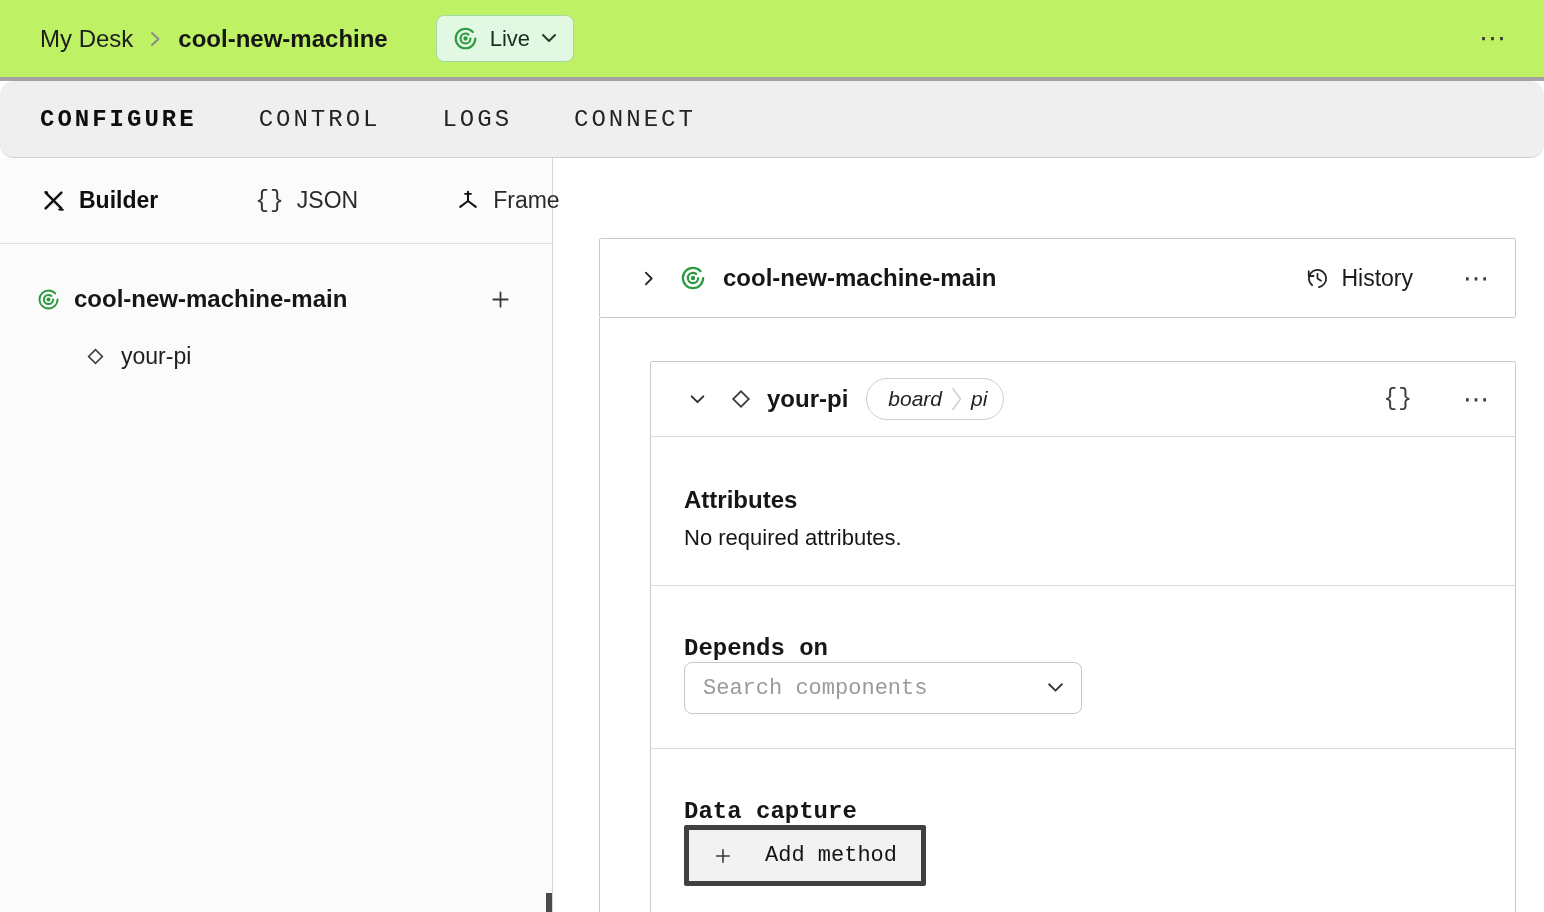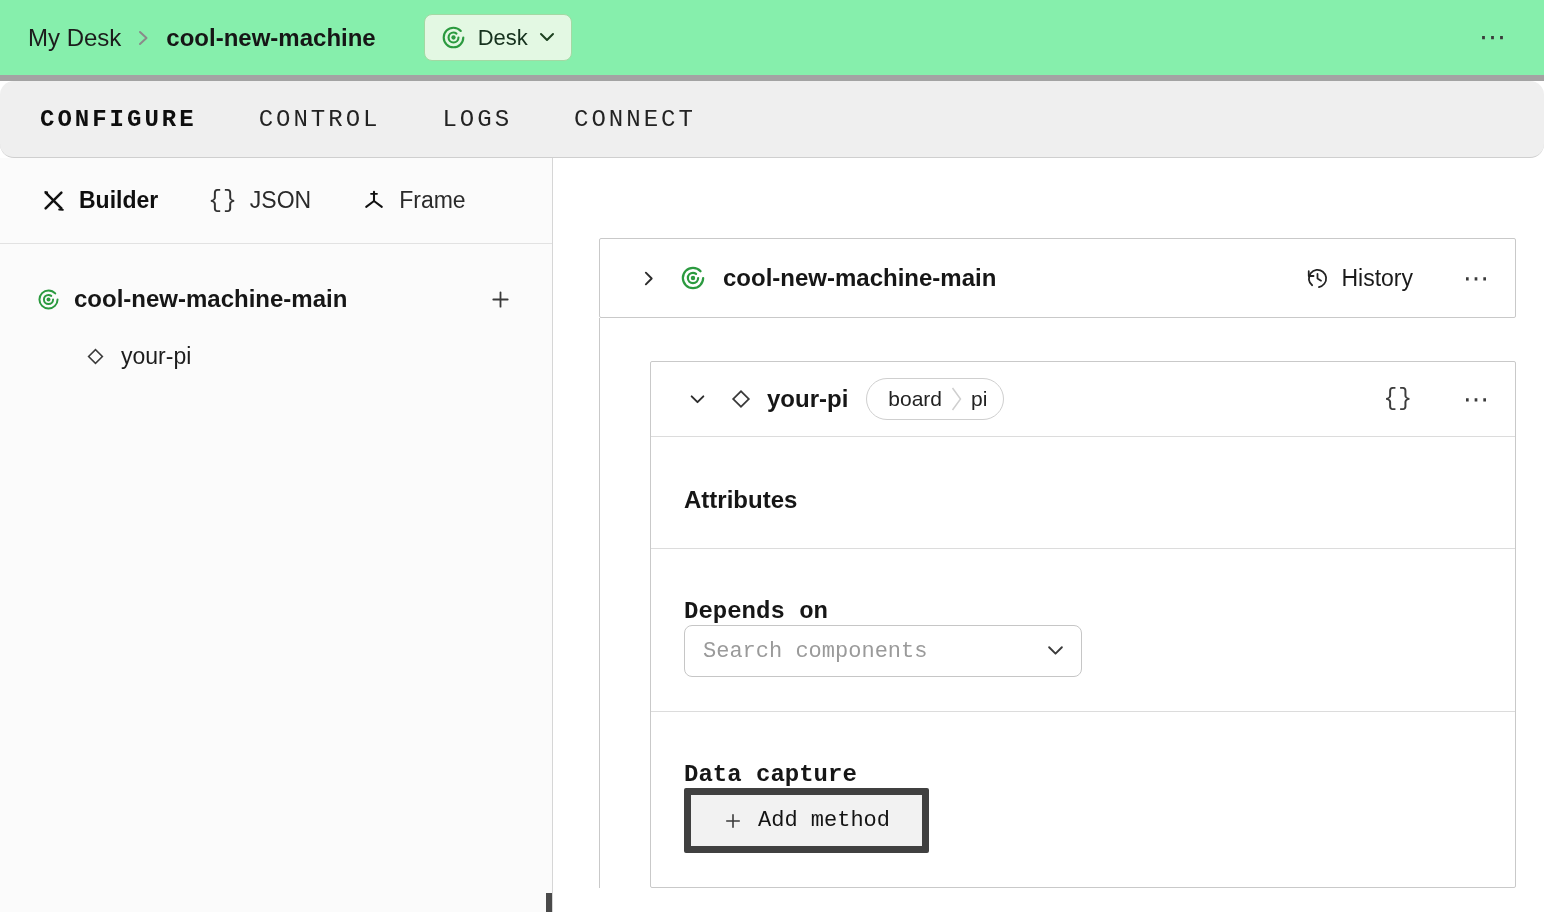--- a/index.html
+++ b/index.html
@@ -2,41 +2,41 @@
 <html><head>
 <meta charset="utf-8">
 <style>
   * { margin:0; padding:0; box-sizing:border-box; }
   html,body { width:1544px; height:912px; }
   body { font-family:"Liberation Sans", sans-serif; color:#161616; background:#fff; overflow:hidden; }
   svg { display:block; }
   button { font:inherit; color:inherit; background:none; border:none; padding:0; cursor:pointer; }
 
   
-  .header { height:81px; display:flex; align-items:center; padding:0 38px 0 28px; background:#86efac; border-bottom:6px solid #a3a3a3; }
+  .header { height:81px; display:flex; align-items:center; padding:0 38px 0 40px; background:#bef264; border-bottom:4px solid #a3a3a3; }
   .crumb { display:flex; align-items:center; gap:16px; font-size:24px; }
   .crumb-parent { color:#1c1c1c; cursor:pointer; }
   .crumb-current { font-weight:700; }
   .live-badge { margin-left:48px; display:flex; align-items:center; gap:11px; background:#e3f8e3; border:1.5px solid #a3d9a3; border-radius:8px; padding:9px 16px 9px 15px; font-size:22px; color:#15311d; }
   .spacer { flex:1; }
   .save-btn { display:flex; align-items:center; gap:15px; background:#f1f1f1; border:1px solid #e6e6e6; border-radius:4px; padding:12px 22px; font-size:22px; }
   .save-shortcut { color:#3c3c3c; }
   .more-btn { font-size:27px; color:#3a3a3a; margin-left:34px; line-height:1; }
 
   
   .tabbar { height:77px; background:#efefef; border-bottom:1px solid #cfcfcf; display:flex; align-items:center; padding:0 40px;border-radius:14px; }
   .tab { font-family:"Liberation Mono", monospace; font-size:24px; letter-spacing:3px; color:#232323; margin-right:62px; }
   .tab.active { font-weight:700; color:#0e0e0e; }
 
   
   .body-wrap { display:flex; height:754px; }
 
   
   .sidebar { width:553px; min-width:553px; background:#fbfbfb; border-right:1px solid #d6d6d6; position:relative; }
-  .modes { height:86px; border-bottom:1px solid #e2e2e2; display:flex; align-items:center; padding:0 40px; }
+  .modes { height:86px; border-bottom:1px solid #e2e2e2; display:flex; align-items:center; padding:0 40px;gap:47px; }
   .mode { display:flex; align-items:center; gap:12px; margin-right:50px; font-size:23px; color:#2a2a2a; cursor:pointer; }
   .mode.active { font-weight:700; color:#0f0f0f; }
   .mode-braces { font-family:"Liberation Mono", monospace; font-size:23px; color:#333; letter-spacing:1px; }
   .tree { padding-top:26px; }
   .tree-root { height:58px; display:flex; align-items:center; padding:0 40px 0 36px; cursor:pointer; }
   .tree-root-label { font-size:24px; font-weight:700; margin-left:13px; }
   .tree-add { margin-left:auto; }
   .tree-child { height:56px; display:flex; align-items:center; padding-left:84px; cursor:pointer; }
   .tree-child-label { font-size:23px; margin-left:14px; color:#1d1d1d; }
   .scroll-thumb { position:absolute; right:0; bottom:0; width:6px; height:19px; background:#4a4a4a; }
@@ -47,33 +47,33 @@
   .machine-title { font-size:24px; font-weight:700; margin-left:16px; }
   .machine-icon { margin-left:22px; }
   .history-btn { display:flex; align-items:center; gap:11px; font-size:23px; color:#1a1a1a; margin-left:auto; }
   .card-more { font-size:26px; color:#3a3a3a; margin-left:50px; line-height:1; }
 
   .nest { border-left:1px solid #c9c9c9; padding:43px 0 0 50px; }
   .comp-card { border:1px solid #c9c9c9; border-radius:2px; background:#fff; }
   .comp-head { height:75px; display:flex; align-items:center; padding:0 26px 0 38px; border-bottom:1px solid #dcdcdc; }
   .comp-name { font-size:24px; font-weight:700; margin-left:13px; }
   .comp-diamond { margin-left:22px; }
-  .type-pill { display:flex; align-items:center; margin-left:18px; border:1px solid #cfcfcf; border-radius:22px; height:42px; padding:0 16px 0 21px; font-size:21px; color:#222; }
+  .type-pill { display:flex; align-items:center; margin-left:18px; border:1px solid #cfcfcf; border-radius:22px; height:42px; padding:0 16px 0 21px; font-size:21px; color:#222;font-style:italic; }
   .pill-sep { margin:0 8px; }
   .comp-braces { margin-left:auto; font-family:"Liberation Mono", monospace; font-size:23px; color:#3d3d3d; letter-spacing:1px; }
 
   .section { display:flex; align-items:flex-start; padding:40px 28px 34px 33px;flex-direction:column; }
   .section + .section { border-top:1px solid #dcdcdc;font-family:Liberation Mono, monospace; }
   .sec-label { width:384px; min-width:384px; font-size:24px; font-weight:700; padding-top:9px; }
   .sec-content { flex:1; }
   .attr-empty { font-size:22px; color:#161616; padding-top:11px; }
   .show-more-btn { margin-top:27px; display:inline-flex; align-items:center; gap:13px; background:#f4f4f4; border:1px solid #dedede; border-radius:2px; padding:14px 25px; font-size:22px; color:#141414; }
   .select-box { width:398px; height:52px; border:1px solid #c6c6c6; border-radius:8px; display:flex; align-items:center; justify-content:space-between; padding:0 17px 0 18px; background:#fff; cursor:pointer; }
   .select-placeholder { font-size:22px; color:#9a9a9a; }
-  .add-method-btn { display:inline-flex; align-items:center; gap:15px; background:#f2f2f2; border:7px solid #404040; border-radius:2px; padding:13px 32px; font-size:22px; color:#141414; }
+  .add-method-btn { display:inline-flex; align-items:center; gap:32px; background:#f2f2f2; border:5px solid #404040; border-radius:2px; padding:13px 24px; font-size:22px; color:#141414; }
 </style>
 </head>
 <body>
 
 <header class="header">
   <nav class="crumb">
     <span class="crumb-parent">My Desk</span>
     <span>
       <svg width="13" height="20" viewBox="0 0 13 20">
           <path d="M3 4l6.5 6L3 16" fill="none" stroke="#8a8a8a" stroke-width="2" stroke-linecap="round" stroke-linejoin="round"></path>
@@ -83,21 +83,21 @@
   </nav>
 
   <button class="live-badge">
     <span>
       <svg width="27" height="27" viewBox="0 0 24 24">
         <circle cx="12" cy="12" r="1.9" fill="#2b9a3f"></circle>
         <circle cx="12" cy="12" r="4.4" fill="none" stroke="#2b9a3f" stroke-width="1.9" stroke-dasharray="23 5" stroke-linecap="round"></circle>
         <circle cx="12" cy="12" r="8.7" fill="none" stroke="#2b9a3f" stroke-width="1.9" stroke-dasharray="48 7" stroke-linecap="round"></circle>
       </svg>
     </span>
-    <span>Desk</span>
+    <span>Live</span>
     <span>
       <svg width="16" height="11" viewBox="0 0 16 11">
           <path d="M2 2l6 6 6-6" fill="none" stroke="#1d4220" stroke-width="2" stroke-linecap="round" stroke-linejoin="round"></path>
         </svg>
     </span>
   </button>
 
   <div class="spacer"></div>
 
 
@@ -225,20 +225,21 @@
             </span>
             <span>pi</span>
           </div>
           <button class="comp-braces">{}</button>
           <button class="card-more">⋯</button>
         </div>
 
         <div class="section">
           <div class="sec-label">Attributes</div>
           <div class="sec-content">
+            <div class="attr-empty">No required attributes.</div>
           </div>
         </div>
 
         <div class="section">
           <div class="sec-label">Depends on</div>
           <div class="sec-content">
             <div class="select-box">
               <span class="select-placeholder">Search components</span>
               <span>
                 <svg width="17" height="12" viewBox="0 0 16 11">

